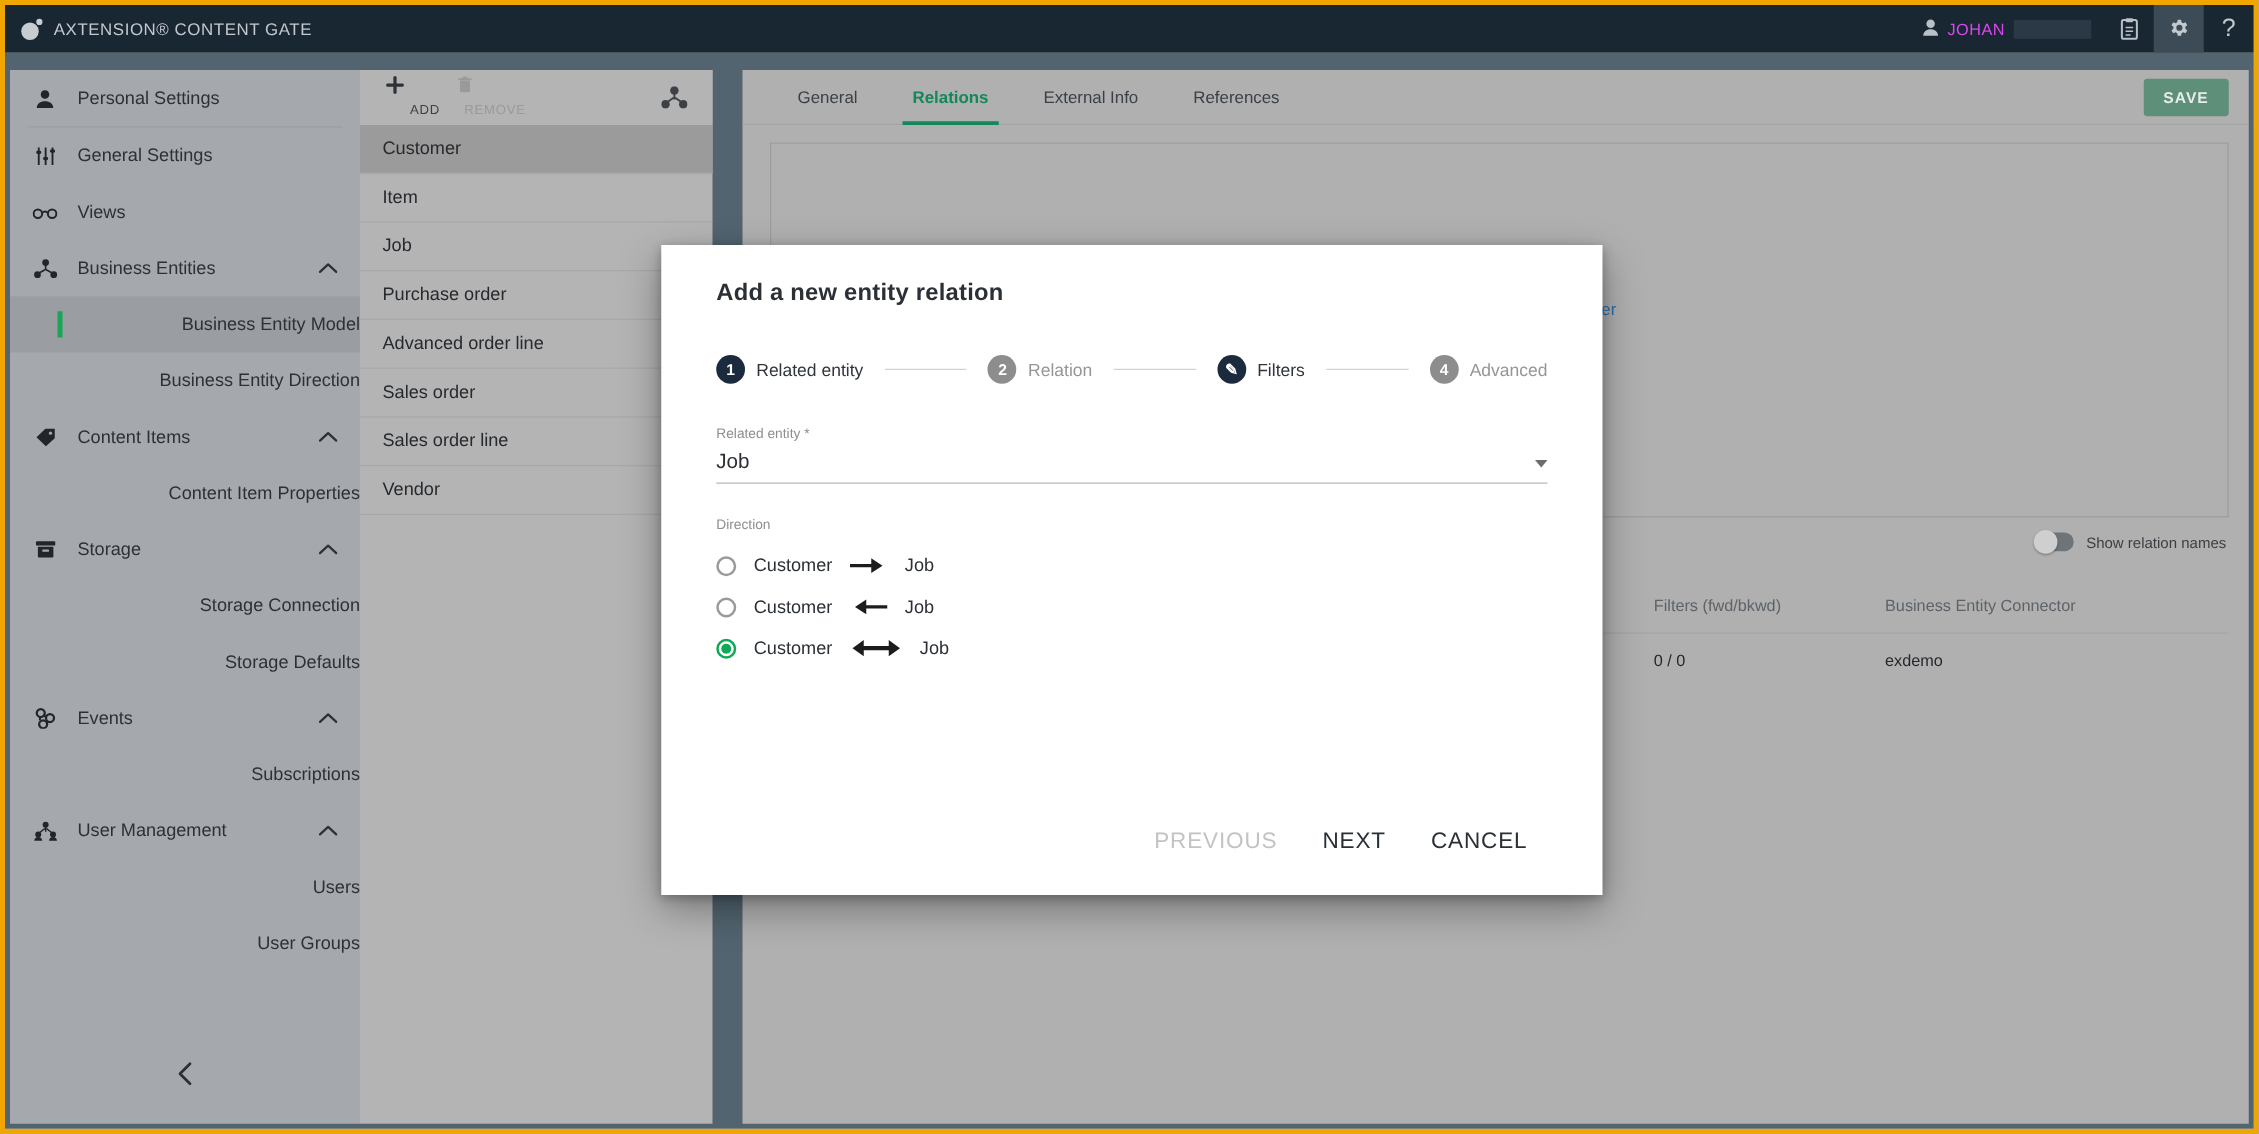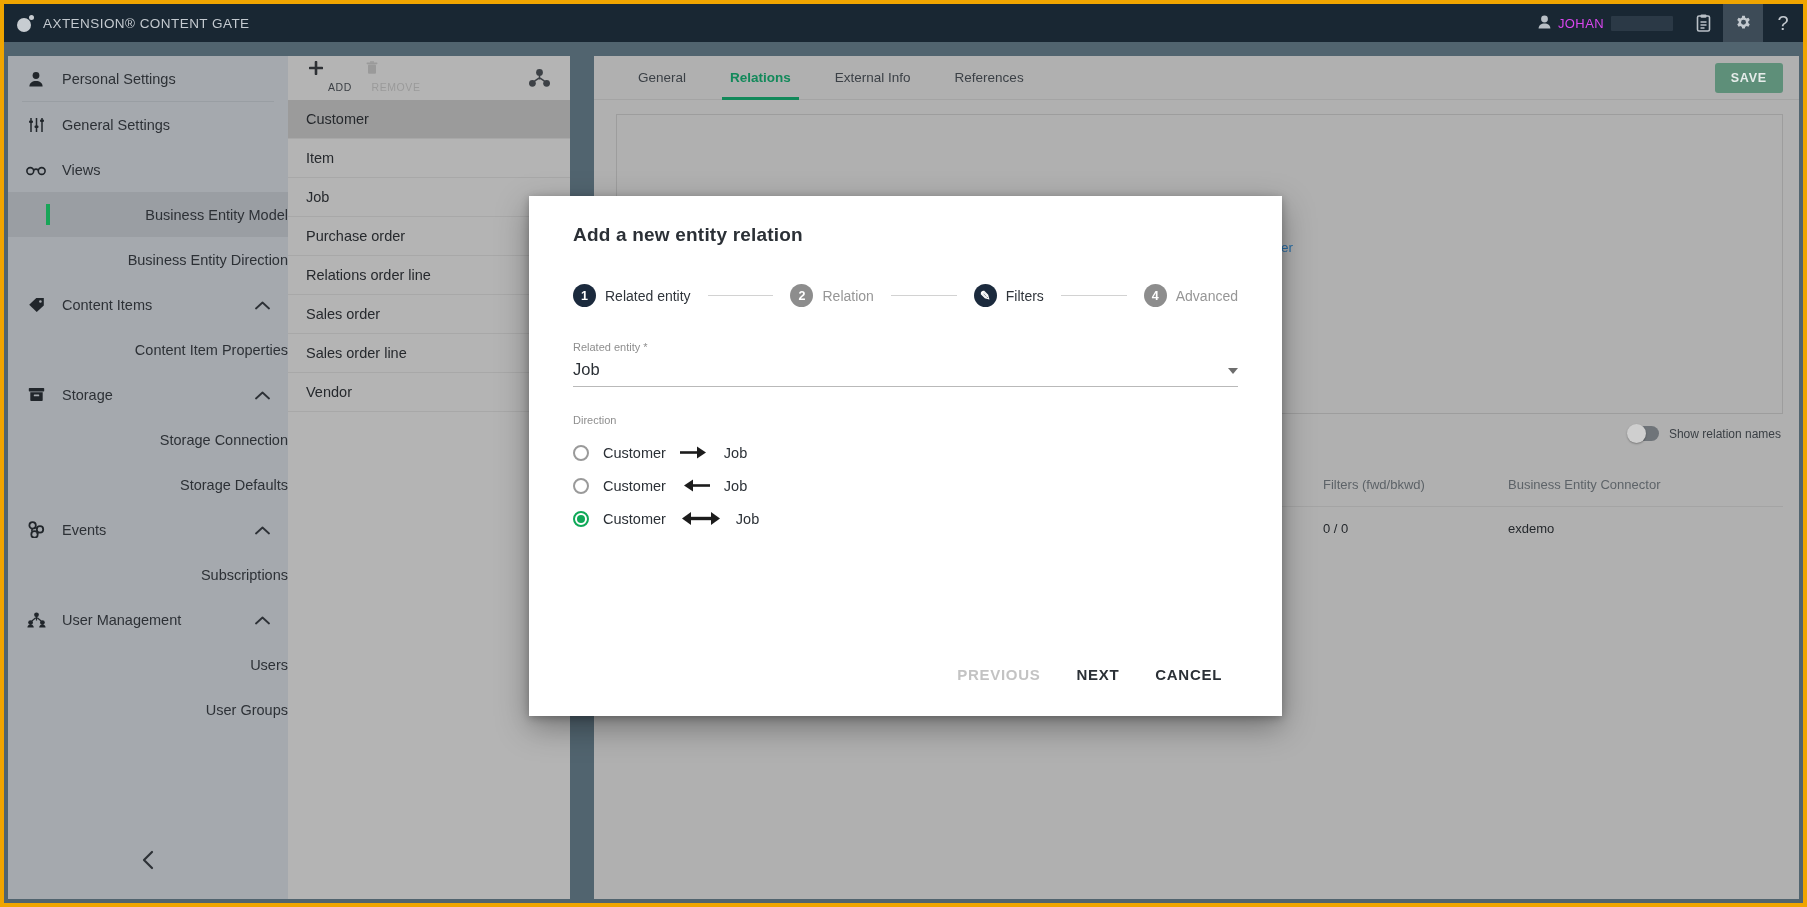--- a/index.html
+++ b/index.html
@@ -255,21 +255,21 @@
     font-size: 14.5px; color: #2b3036;
   }
   .arrow-wrap { display: flex; align-items: center; color: #1c1c1c; }
   .ent-name { min-width: 0; }
   .modal-actions {
     position: absolute; left: 44px; right: 44px; bottom: 22px;
     display: flex; justify-content: flex-end; gap: 4px;
   }
   .mbtn {
     background: none; border: none; cursor: pointer;
-    font-size: 15px; letter-spacing: .7px; font-weight: bold;
+    font-size: 18px; letter-spacing: .7px; font-weight: normal;
     color: #2b3036; padding: 11px 16px;
     font-family: "Liberation Sans", sans-serif;
   }
   .mbtn.disabled { color: #c3c3c3; cursor: default; }
 </style>
 </head>
 <body>
 
 <div id="app">
 
@@ -339,20 +339,34 @@
         </div>
         <div class="side-item">
           <span class="ico">
             <svg width="20" height="12" viewBox="0 0 20 12">
               <circle cx="4.3" cy="7" r="3.4" fill="none" stroke="#21262b" stroke-width="1.6"></circle>
               <circle cx="15.7" cy="7" r="3.4" fill="none" stroke="#21262b" stroke-width="1.6"></circle>
               <path d="M7.7 6.2c1.4-1.4 3.2-1.4 4.6 0" fill="none" stroke="#21262b" stroke-width="1.6"></path>
             </svg>
           </span>
           <span class="lbl">Views</span>
+        </div>
+        <div class="side-item">
+          <span class="ico">
+            <svg width="19" height="16" viewBox="0 0 19 16">
+              <circle cx="9.5" cy="3" r="2.7" fill="#21262b"></circle>
+              <circle cx="3" cy="12.7" r="2.7" fill="#21262b"></circle>
+              <circle cx="16" cy="12.7" r="2.7" fill="#21262b"></circle>
+              <path d="M9.5 4.2v5M5 11l4-2.2M14 11l-4-2.2" stroke="#21262b" stroke-width="1.3"></path>
+            </svg>
+          </span>
+          <span class="lbl">Business Entities</span>
+          <span class="chev"><svg width="15" height="9" viewBox="0 0 15 9">
+              <path d="M1 7.5L7.5 1.5 14 7.5" fill="none" stroke="#2d3136" stroke-width="1.8" stroke-linecap="round" stroke-linejoin="round"></path>
+            </svg></span>
         </div>
         <div class="side-item sub selected">
           <span class="lbl">Business Entity Model</span>
         </div>
         <div class="side-item sub">
           <span class="lbl">Business Entity Direction</span>
         </div>
         <div class="side-item">
           <span class="ico">
             <svg width="17" height="16" viewBox="0 0 17 16">
@@ -471,21 +485,21 @@
         <div class="entity-row">
           <span>Item</span>
         </div>
         <div class="entity-row">
           <span>Job</span>
         </div>
         <div class="entity-row">
           <span>Purchase order</span>
         </div>
         <div class="entity-row">
-          <span>Relations order line</span>
+          <span>Advanced order line</span>
         </div>
         <div class="entity-row">
           <span>Sales order</span>
         </div>
         <div class="entity-row">
           <span>Sales order line</span>
         </div>
         <div class="entity-row">
           <span>Vendor</span>
         </div>

